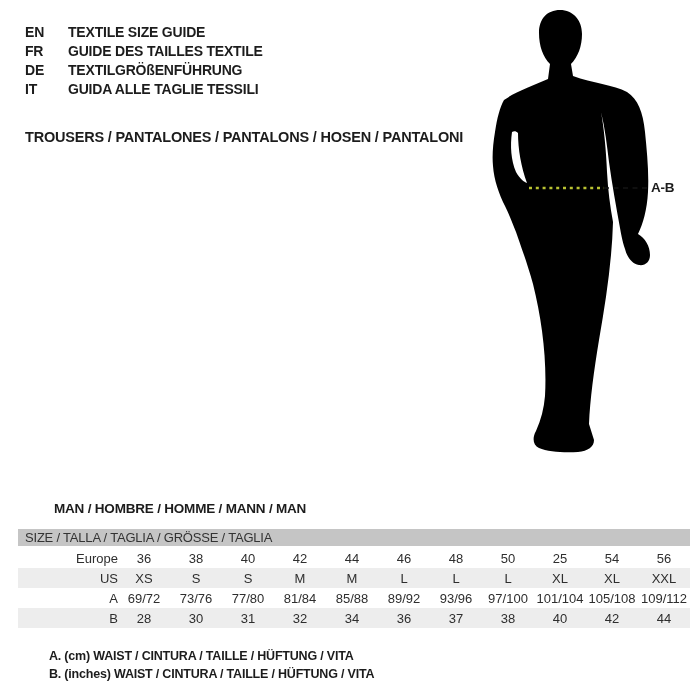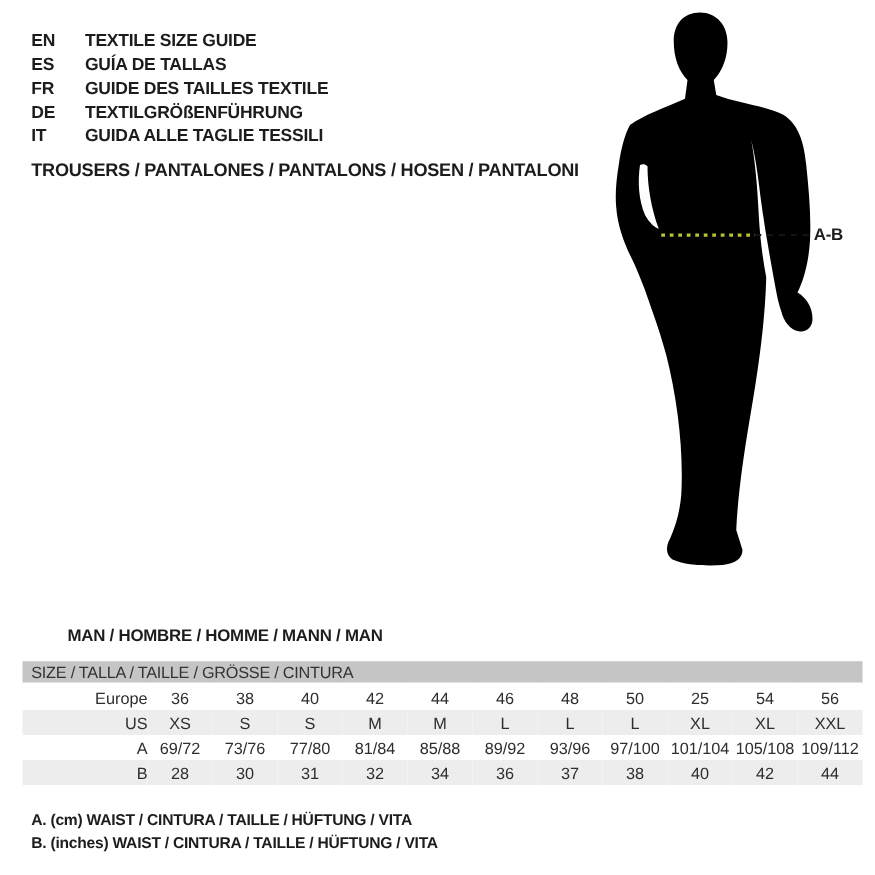--- a/index.html
+++ b/index.html
@@ -52,35 +52,31 @@
   .size-table col.data-col{width:52px;}
   .size-table td{padding:0;height:20px;text-align:center;vertical-align:middle;white-space:nowrap;}
   .size-table .size-header td{
     background:var(--table-header-bg);height:17px;text-align:left;
     padding-left:7px;color:#333;border-bottom:2px solid #fff;letter-spacing:-0.2px;
   }
   .size-table td.row-label{text-align:right;padding-left:7px;margin-top:36px;}
   .size-table tr.stripe td{background:var(--row-stripe-bg);}
 
   .footnotes{position:absolute;left:25px;top:649px;}
-  .footnote{font-weight:bold;font-size:12.5px;letter-spacing:-0.2px;height:18px;white-space:nowrap;}
+  .footnote{font-weight:bold;font-size:12.5px;letter-spacing:-0.2px;height:18px;white-space:nowrap;margin-left:24px;}
 </style>
 </head>
 <body>
 
 <div class="stage">
 
   <div class="lang-list">
       <div class="lang-row">
         <span class="lang-code">EN</span>
         <span class="lang-title">TEXTILE SIZE GUIDE</span>
-      </div>
-      <div class="lang-row">
-        <span class="lang-code">ES</span>
-        <span class="lang-title">GUÍA DE TALLAS</span>
       </div>
       <div class="lang-row">
         <span class="lang-code">FR</span>
         <span class="lang-title">GUIDE DES TAILLES TEXTILE</span>
       </div>
       <div class="lang-row">
         <span class="lang-code">DE</span>
         <span class="lang-title">TEXTILGRÖßENFÜHRUNG</span>
       </div>
       <div class="lang-row">
@@ -152,21 +148,21 @@
         <col class="data-col">
         <col class="data-col">
         <col class="data-col">
         <col class="data-col">
         <col class="data-col">
         <col class="data-col">
         <col class="data-col">
       </colgroup>
     <tbody>
       <tr class="size-header">
-        <td colspan="12">SIZE / TALLA / TAILLE / GRÖSSE / CINTURA</td>
+        <td colspan="12">SIZE / TALLA / TAGLIA / GRÖSSE / TAGLIA</td>
       </tr>
     <tr>
           <td class="row-label">Europe</td>
           <td>36</td>
           <td>38</td>
           <td>40</td>
           <td>42</td>
           <td>44</td>
           <td>46</td>
           <td>48</td>

